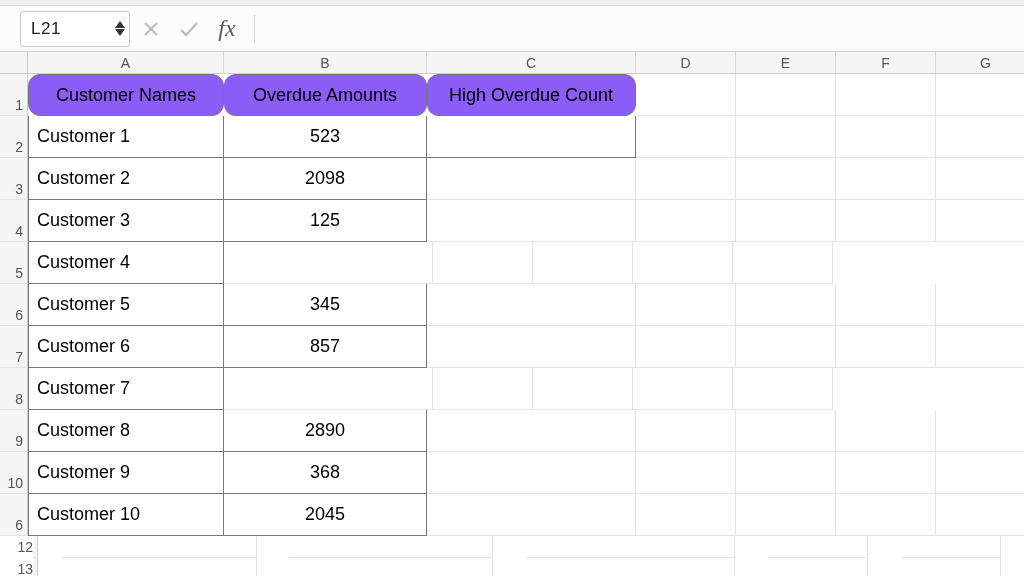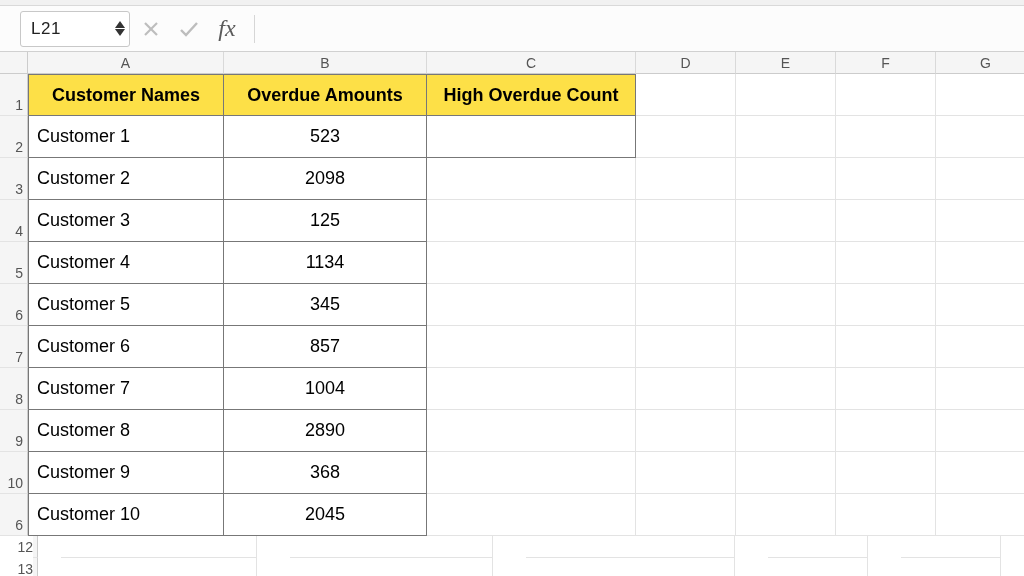--- a/index.html
+++ b/index.html
@@ -30,21 +30,21 @@
   .grid-row { display: flex; }
   .cell { border-right: 1px solid #e3e3e3; border-bottom: 1px solid #e3e3e3; font-size: 18px; color: #000; display: flex; align-items: center; padding: 0 8px; background: #fff; overflow: hidden; white-space: nowrap; }
 
   .w-a { width: 196px; } .w-b { width: 203px; } .w-c { width: 209px; }
   .w-d { width: 100px; } .w-e { width: 100px; } .w-f { width: 100px; } .w-g { width: 100px; }
 
   .hrow-header { height: 42px; }
   .hrow-data { height: 42px; }
   .hrow-small { height: 22px; margin-left: 33px; }
 
-  .thead { background: #fde047; font-weight: bold; justify-content: center; }
+  .thead { background: #8b5cf6; font-weight: normal; justify-content: center; border-radius: 12px; }
   .tbl-border-r { border-right: 1px solid #777; }
   .tbl-border-b { border-bottom: 1px solid #777; }
   .tbl-border-t { border-top: 1px solid #777; }
   .tbl-border-l { border-left: 1px solid #777; }
   .ctr { justify-content: center; }
 </style>
 </head>
 <body>
 
 <div class="top-strip"></div>
@@ -144,21 +144,20 @@
       <div class="cell w-b hrow-data ctr tbl-border-r tbl-border-b">125</div>
       <div class="cell w-c hrow-data"></div>
       <div class="cell w-d hrow-data"></div>
       <div class="cell w-e hrow-data"></div>
       <div class="cell w-f hrow-data"></div>
       <div class="cell w-g hrow-data"></div>
     </div>
 
     <div class="grid-row">
       <div class="cell w-a hrow-data tbl-border-l tbl-border-r tbl-border-b">Customer 4</div>
-      <div class="cell w-b hrow-data ctr tbl-border-r tbl-border-b">1134</div>
       <div class="cell w-c hrow-data"></div>
       <div class="cell w-d hrow-data"></div>
       <div class="cell w-e hrow-data"></div>
       <div class="cell w-f hrow-data"></div>
       <div class="cell w-g hrow-data"></div>
     </div>
 
     <div class="grid-row">
       <div class="cell w-a hrow-data tbl-border-l tbl-border-r tbl-border-b">Customer 5</div>
       <div class="cell w-b hrow-data ctr tbl-border-r tbl-border-b">345</div>
@@ -174,21 +173,20 @@
       <div class="cell w-b hrow-data ctr tbl-border-r tbl-border-b">857</div>
       <div class="cell w-c hrow-data"></div>
       <div class="cell w-d hrow-data"></div>
       <div class="cell w-e hrow-data"></div>
       <div class="cell w-f hrow-data"></div>
       <div class="cell w-g hrow-data"></div>
     </div>
 
     <div class="grid-row">
       <div class="cell w-a hrow-data tbl-border-l tbl-border-r tbl-border-b">Customer 7</div>
-      <div class="cell w-b hrow-data ctr tbl-border-r tbl-border-b">1004</div>
       <div class="cell w-c hrow-data"></div>
       <div class="cell w-d hrow-data"></div>
       <div class="cell w-e hrow-data"></div>
       <div class="cell w-f hrow-data"></div>
       <div class="cell w-g hrow-data"></div>
     </div>
 
     <div class="grid-row">
       <div class="cell w-a hrow-data tbl-border-l tbl-border-r tbl-border-b">Customer 8</div>
       <div class="cell w-b hrow-data ctr tbl-border-r tbl-border-b">2890</div>

